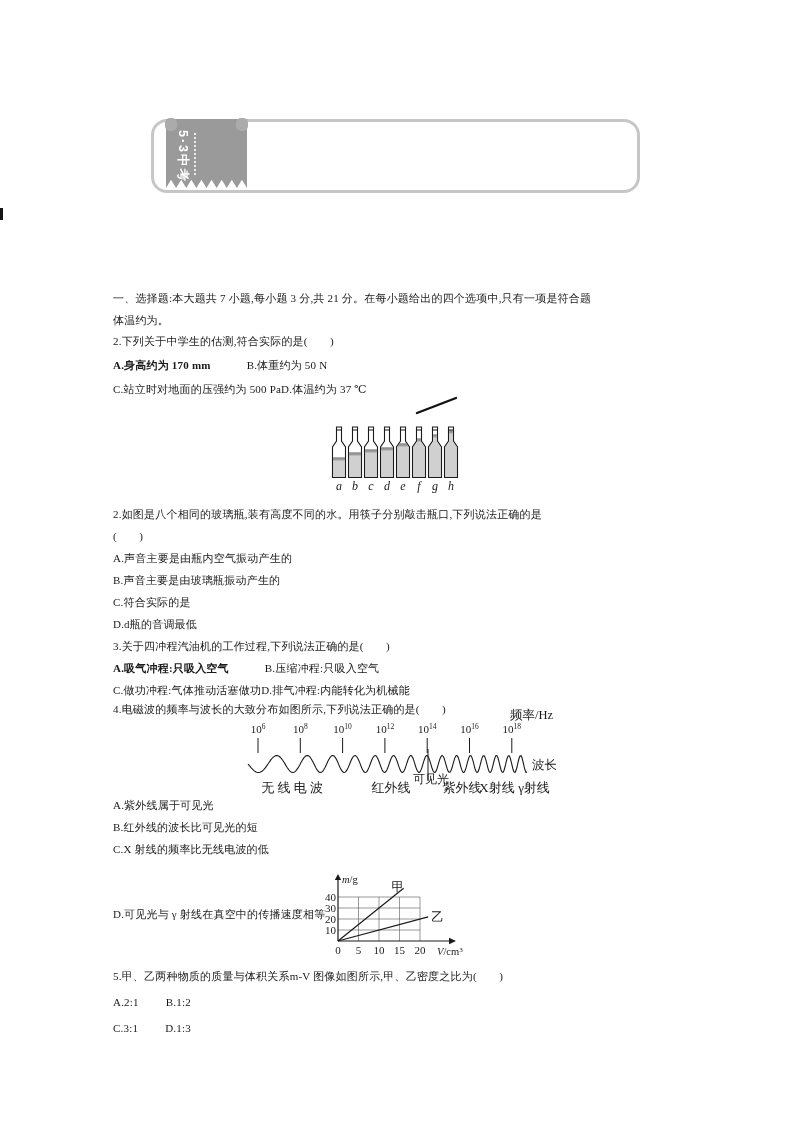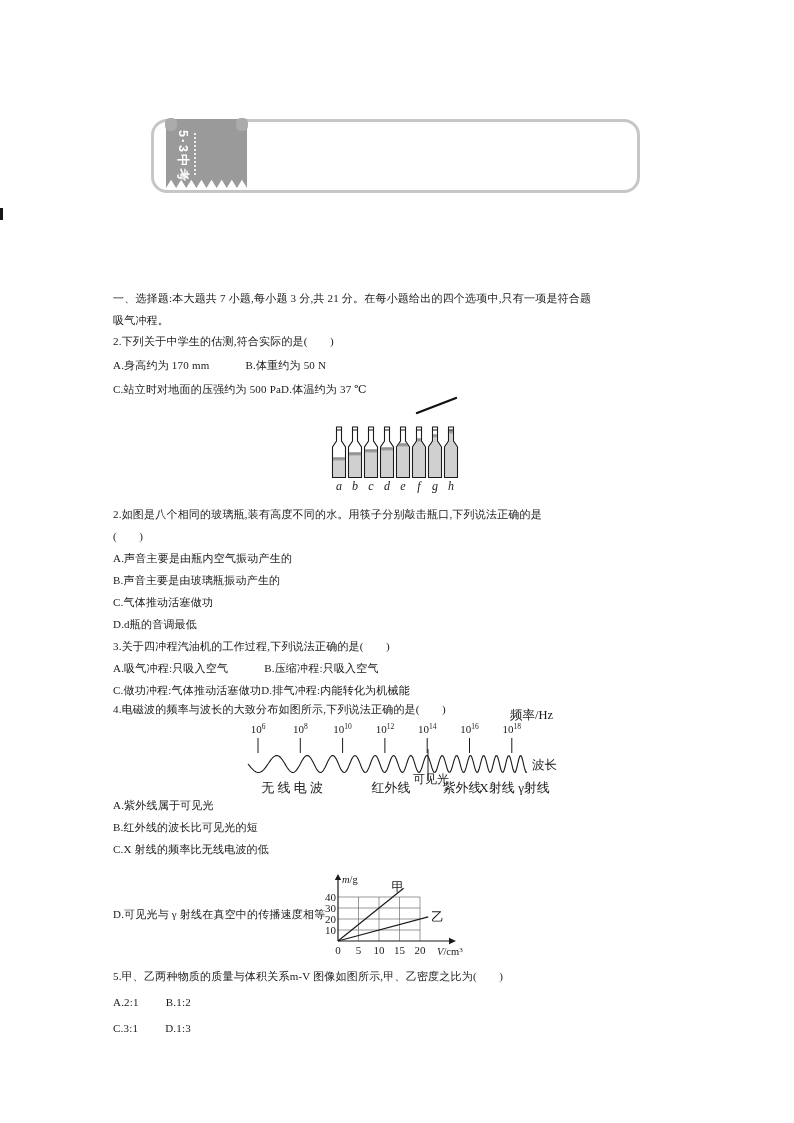--- a/index.html
+++ b/index.html
@@ -34,38 +34,38 @@
     white-space:nowrap; font-family:"Liberation Sans","DejaVu Sans",sans-serif;
   }
   .ribbon-dots {
     position:absolute; left:194px; top:133px; height:42px; width:0;
     border-left:2px dotted #ededed; z-index:5;
   }
   .edge-artifact {
     position:absolute; left:0; top:208px; width:3px; height:12px; background:#161616;
   }
   svg text { font-family:"Liberation Serif","DejaVu Serif",serif; fill:#1a1a1a; }
-  .gap-lg { margin-right:36px; }
+  .gap-lg { margin-right:36px;font-weight:bold; }
   .gap-md { margin-right:27px;text-align:center; }
   .gap-sm { }
 </style>
 </head>
 <body>
 
 <div class="edge-artifact"></div>
 
 <div class="header-box"></div>
 <div class="ribbon-tab" style="left:165px;"></div>
 <div class="ribbon-tab" style="left:236px;"></div>
 <div class="ribbon"></div>
 <div class="ribbon-text">5·3中考</div>
 <div class="ribbon-dots"></div>
 
 <div class="line" style="top:288px">一、选择题:本大题共 7 小题,每小题 3 分,共 21 分。在每小题给出的四个选项中,只有一项是符合题</div>
-<div class="line" style="top:309.5px">吸气冲程。</div>
+<div class="line" style="top:309.5px">体温约为。</div>
 
 <div class="line" style="top:331px">2.下列关于中学生的估测,符合实际的是(　　)</div>
 <div class="line" style="top:354.5px"><span class="gap-lg">A.身高约为 170 mm</span><span>B.体重约为 50 N</span></div>
 <div class="line" style="top:378.5px"><span class="gap-sm">C.站立时对地面的压强约为 500 Pa</span><span>D.体温约为 37 ℃</span></div>
 
 <svg class="abs" style="left:410px;top:393px" width="55" height="26">
   <line x1="7" y1="20" x2="46" y2="5" stroke="#111" stroke-width="2.4" stroke-linecap="round"></line>
 </svg>
 
 <svg id="bottles-figure" class="abs" style="left:325px;top:420px" width="145" height="74">
@@ -158,21 +158,21 @@
       <path d="M123.5,7 L123.5,21 L119.5,27 L119.5,57.5 L132.5,57.5 L132.5,27 L128.5,21 L128.5,7 Z" fill="none" stroke="#1a1a1a" stroke-width="1.1"></path>
       <line x1="123.5" y1="10" x2="128.5" y2="10" stroke="#1a1a1a" stroke-width="1"></line>
       <text x="126" y="70" text-anchor="middle" font-size="12" font-style="italic">h</text>
     </g>
   </svg>
 
 <div class="line" style="top:504px">2.如图是八个相同的玻璃瓶,装有高度不同的水。用筷子分别敲击瓶口,下列说法正确的是</div>
 <div class="line" style="top:526px">(　　)</div>
 <div class="line" style="top:548px">A.声音主要是由瓶内空气振动产生的</div>
 <div class="line" style="top:570px">B.声音主要是由玻璃瓶振动产生的</div>
-<div class="line" style="top:592px">C.气体推动活塞做功</div>
+<div class="line" style="top:592px">C.符合实际的是</div>
 <div class="line" style="top:614px">D.d瓶的音调最低</div>
 
 <div class="line" style="top:635.5px">3.关于四冲程汽油机的工作过程,下列说法正确的是(　　)</div>
 <div class="line" style="top:658px"><span class="gap-lg">A.吸气冲程:只吸入空气</span><span>B.压缩冲程:只吸入空气</span></div>
 <div class="line" style="top:680px"><span class="gap-sm">C.做功冲程:气体推动活塞做功</span><span>D.排气冲程:内能转化为机械能</span></div>
 
 <div class="line" style="top:698.5px">4.电磁波的频率与波长的大致分布如图所示,下列说法正确的是(　　)</div>
 
 <svg id="spectrum-figure" class="abs" style="left:235px;top:705px" width="332" height="94">
   <text x="318" y="14" text-anchor="end" font-size="12.5">频率/Hz</text>

